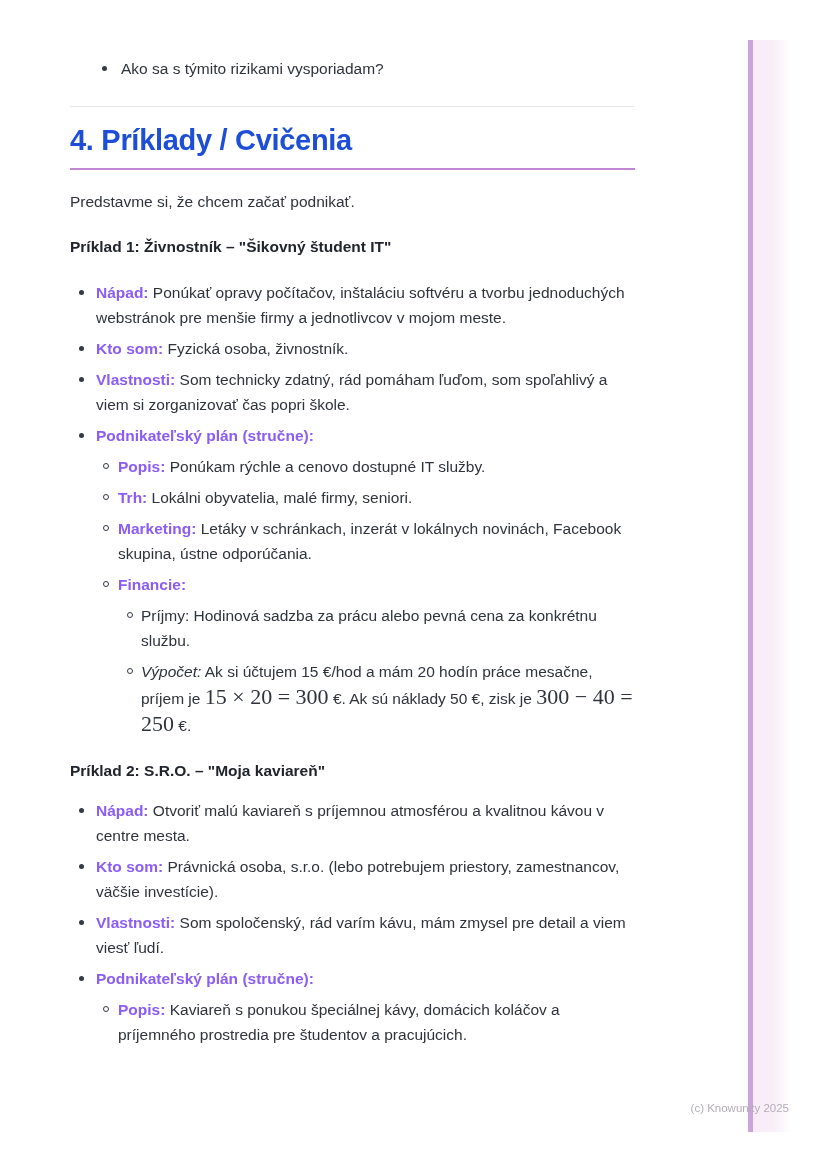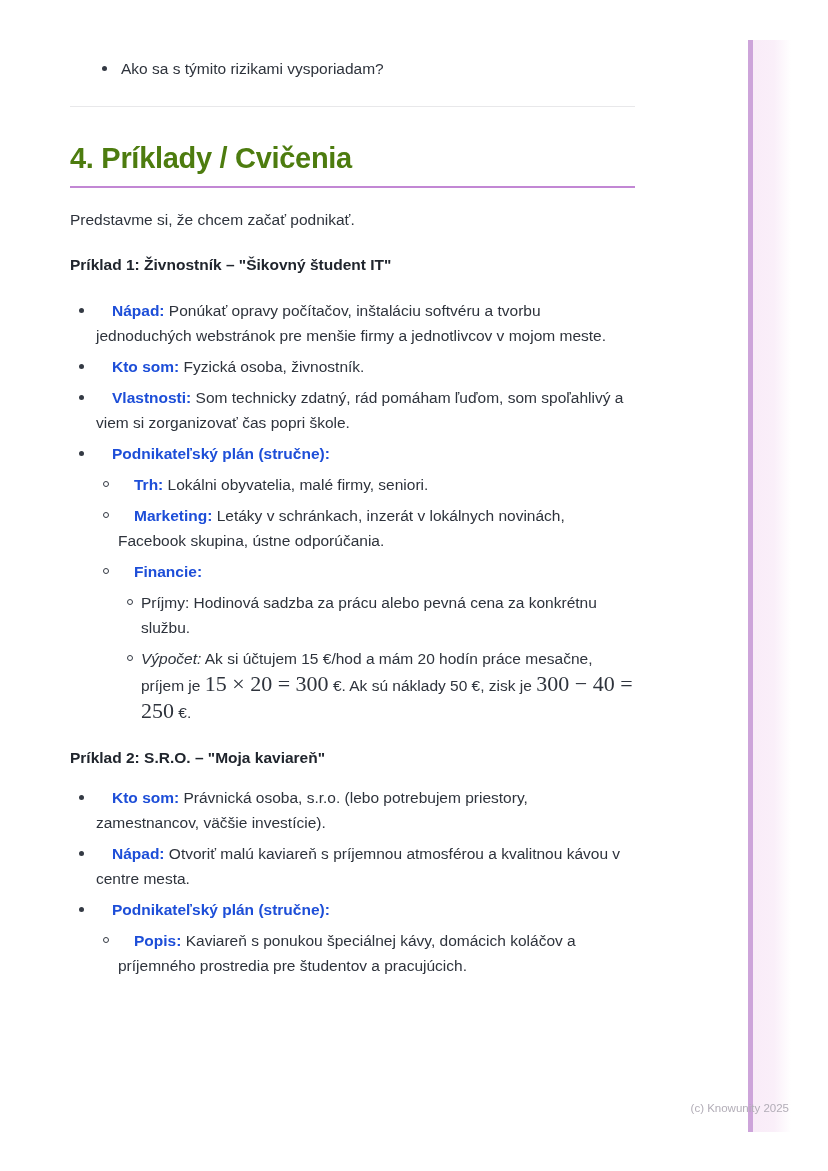--- a/index.html
+++ b/index.html
@@ -7,37 +7,37 @@
     width:828px;height:1171px;position:relative;overflow:hidden;
     background:#ffffff;
     font-family:"Liberation Sans","DejaVu Sans",sans-serif;
     color:#2e333c;
     -webkit-font-smoothing:antialiased;
   }
   .content{position:absolute;left:70px;top:16px;width:565px;}
   ul{list-style:none;margin:0;padding:0;}
   li{position:relative;font-size:15.5px;line-height:25px;}
   li + li{margin-top:6px;}
-  b{font-weight:700;color:#1d4ed8;margin-left:16px;}
+  b{font-weight:700;color:#8b5cf6;}
   i{font-style:italic;}
 
   
   ul.intro{margin-top:40px;}
   ul.intro > li{padding-left:51px;}
   ul.intro > li::before{
     content:'';position:absolute;left:32px;top:10px;
     width:5px;height:5px;border-radius:50%;background:#343a44;
   }
 
   hr.divider{border:none;border-top:1px solid #e8e8ea;margin:25px 0 0 0;}
 
   h2.section-heading{
-    margin:33px 0 0 0;padding:0 0 10px 0;
+    margin:15px 0 0 0;padding:0 0 10px 0;
     font-size:29px;line-height:36px;font-weight:700;letter-spacing:-0.3px;
-    color:#4d7c0f;border-bottom:2px solid #c287d4;
+    color:#1d4ed8;border-bottom:2px solid #c287d4;
   }
 
   p.lead{margin:19px 0 0 0;font-size:15.5px;line-height:25px;}
   p.ex-title{margin:20px 0 0 0;font-size:15.5px;line-height:25px;font-weight:700;color:#20252d;}
 
   
   ul.l1{margin-top:21px;}
   ul.l1 > li{padding-left:26px;}
   ul.l1 > li::before{
     content:'';position:absolute;left:9px;top:10px;
@@ -100,37 +100,39 @@
   <p class="lead">Predstavme si, že chcem začať podnikať.</p>
 
   <p class="ex-title">Príklad 1: Živnostník – "Šikovný študent IT"</p>
 
   <ul class="l1">
     <li><b>Nápad:</b><span> Ponúkať opravy počítačov, inštaláciu softvéru a tvorbu jednoduchých webstránok pre menšie firmy a jednotlivcov v mojom meste.</span></li>
     <li><b>Kto som:</b><span> Fyzická osoba, živnostník.</span></li>
     <li><b>Vlastnosti:</b><span> Som technicky zdatný, rád pomáham ľuďom, som spoľahlivý a viem si zorganizovať čas popri škole.</span></li>
     <li><b>Podnikateľský plán (stručne):</b>
       <ul class="l2">
+        <li><b>Popis:</b><span> Ponúkam rýchle a cenovo dostupné IT služby.</span></li>
         <li><b>Trh:</b><span> Lokálni obyvatelia, malé firmy, seniori.</span></li>
         <li><b>Marketing:</b><span> Letáky v schránkach, inzerát v lokálnych novinách, Facebook skupina, ústne odporúčania.</span></li>
         <li><b>Financie:</b>
           <ul class="l3">
             <li><span>Príjmy: Hodinová sadzba za prácu alebo pevná cena za konkrétnu službu.</span></li>
             <li><i>Výpočet:</i><span> Ak si účtujem 15 €/hod a mám 20 hodín práce mesačne, príjem je </span><span class="math">15 × 20 = 300</span><span> €. Ak sú náklady 50 €, zisk je </span><span class="math">300 − 40 = 250</span><span> €.</span></li>
           </ul>
         </li>
       </ul>
     </li>
   </ul>
 
   <p class="ex-title">Príklad 2: S.R.O. – "Moja kaviareň"</p>
 
   <ul class="l1 ex2">
+    <li><b>Nápad:</b><span> Otvoriť malú kaviareň s príjemnou atmosférou a kvalitnou kávou v centre mesta.</span></li>
     <li><b>Kto som:</b><span> Právnická osoba, s.r.o. (lebo potrebujem priestory, zamestnancov, väčšie investície).</span></li>
-    <li><b>Nápad:</b><span> Otvoriť malú kaviareň s príjemnou atmosférou a kvalitnou kávou v centre mesta.</span></li>
+    <li><b>Vlastnosti:</b><span> Som spoločenský, rád varím kávu, mám zmysel pre detail a viem viesť ľudí.</span></li>
     <li><b>Podnikateľský plán (stručne):</b>
       <ul class="l2">
         <li><b>Popis:</b><span> Kaviareň s ponukou špeciálnej kávy, domácich koláčov a príjemného prostredia pre študentov a pracujúcich.</span></li>
       </ul>
     </li>
   </ul>
 
 </div>
 
 <div class="accent-panel"></div>

